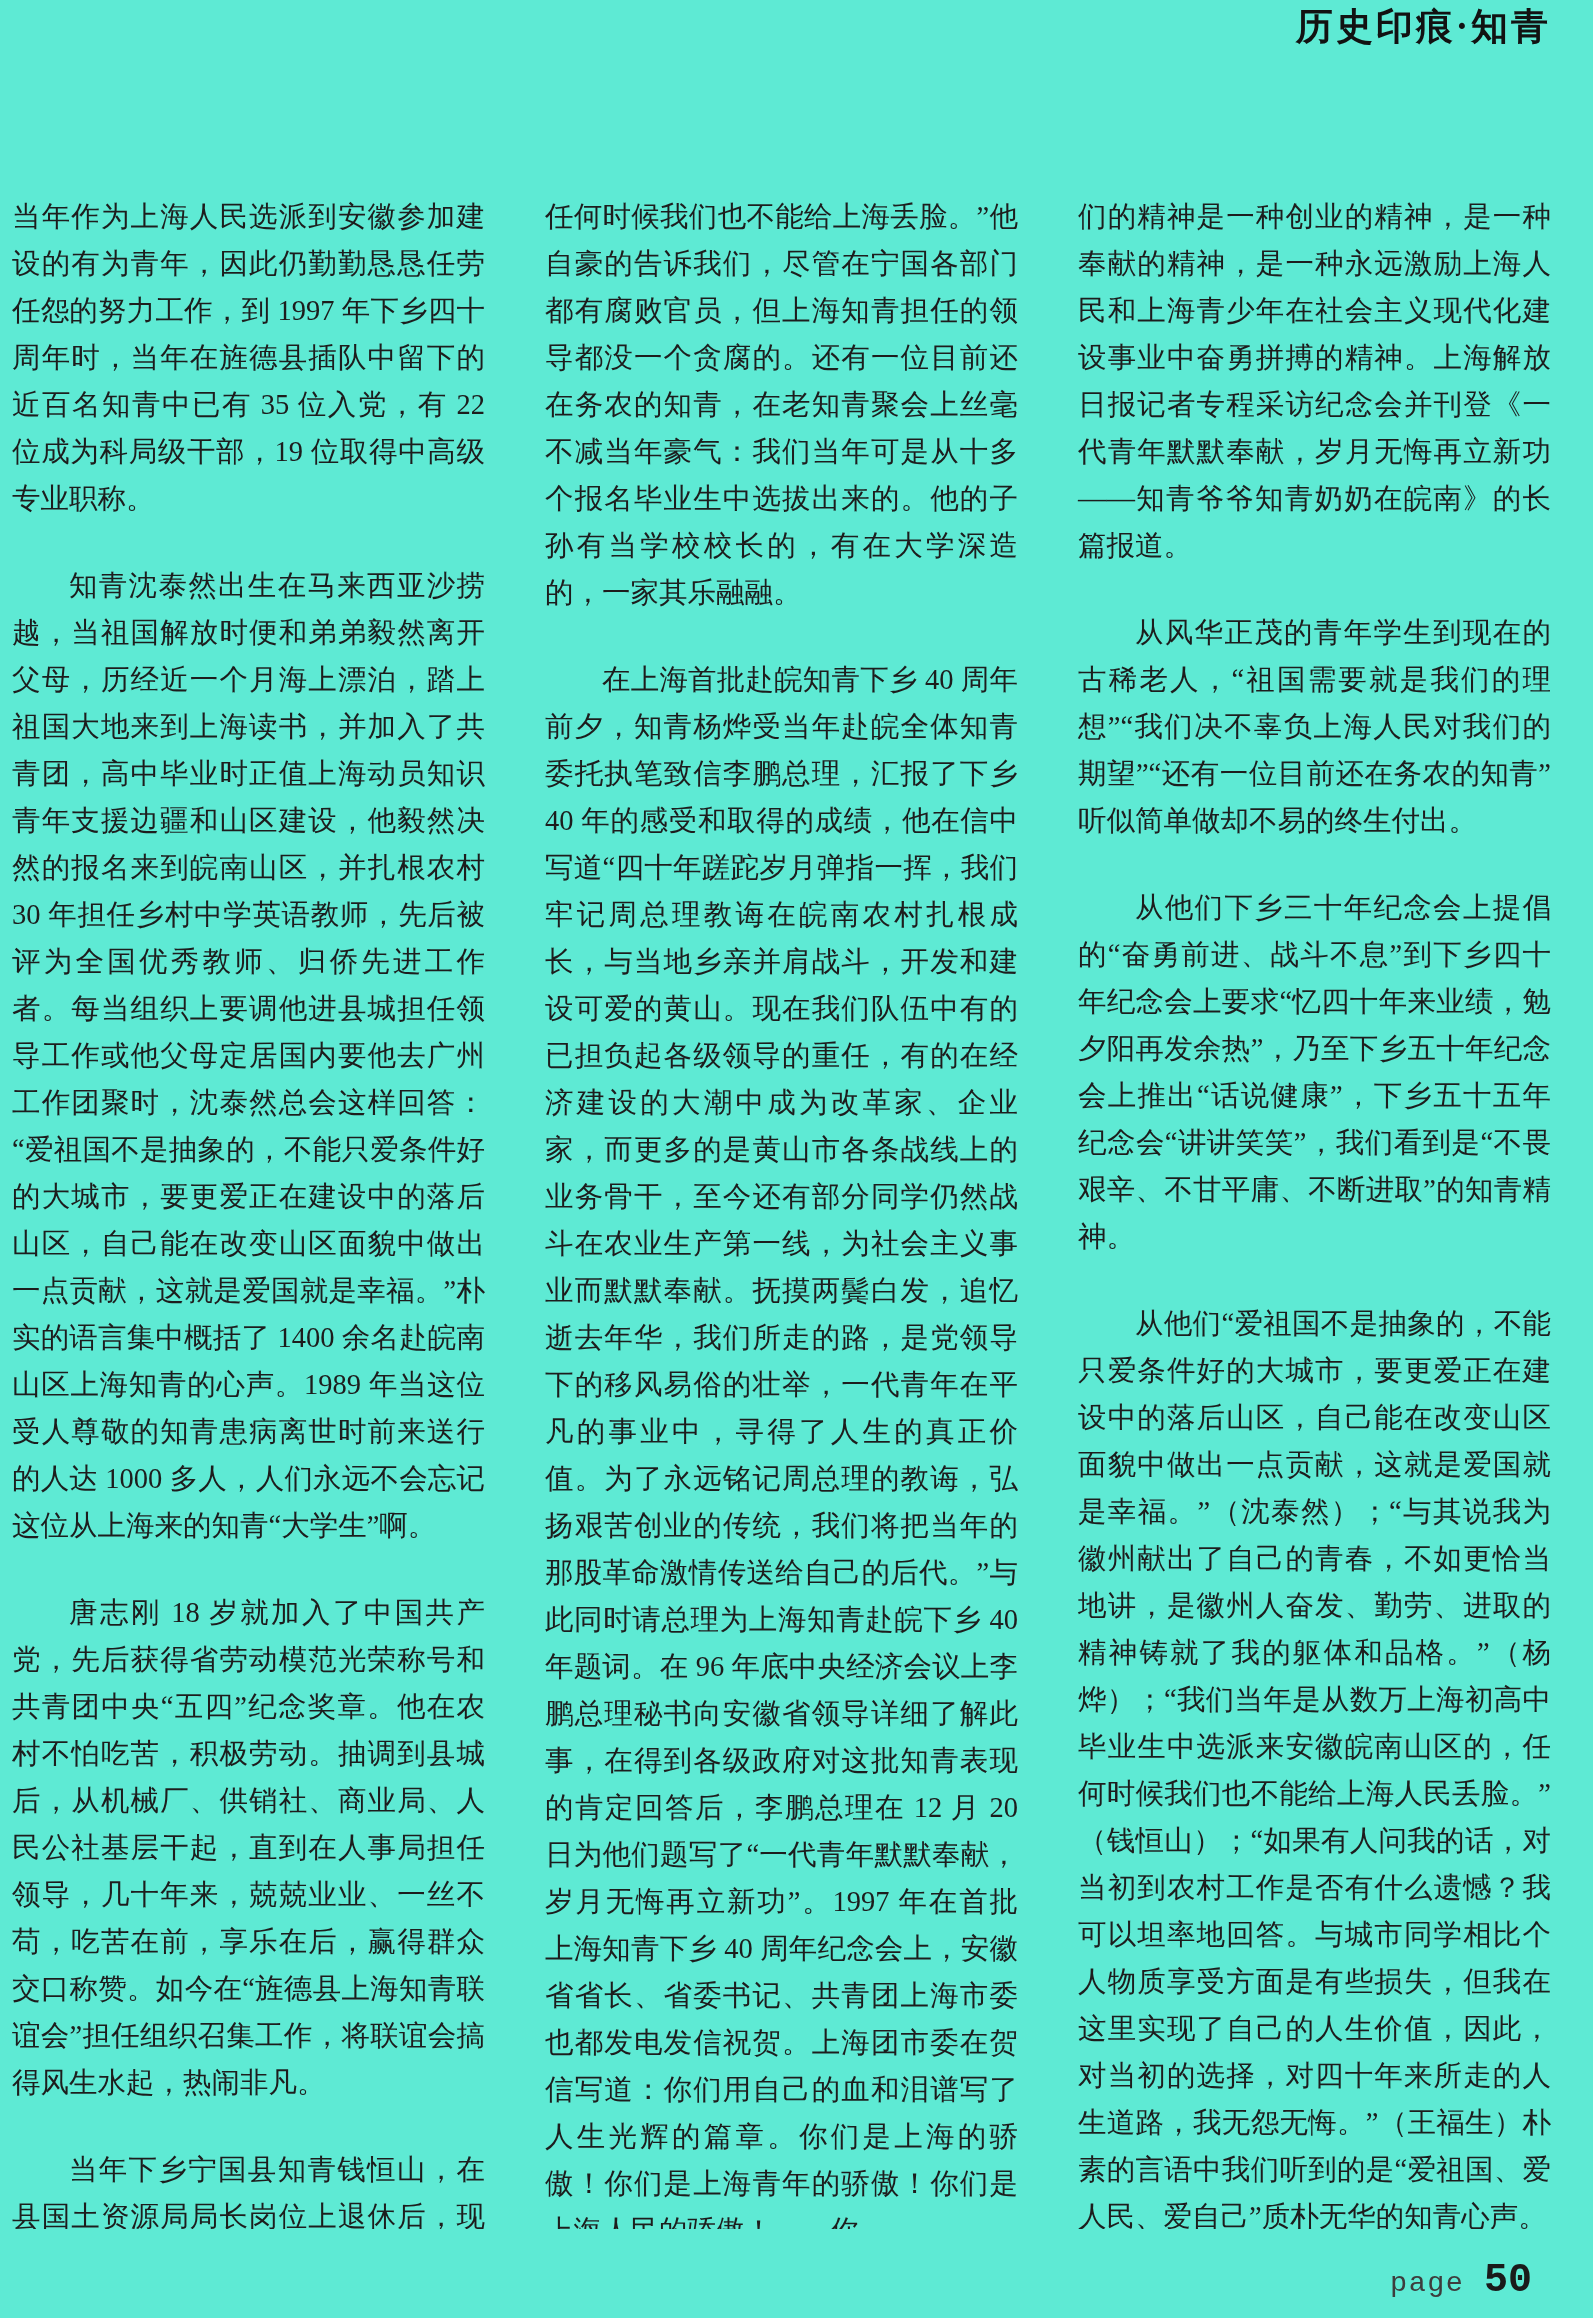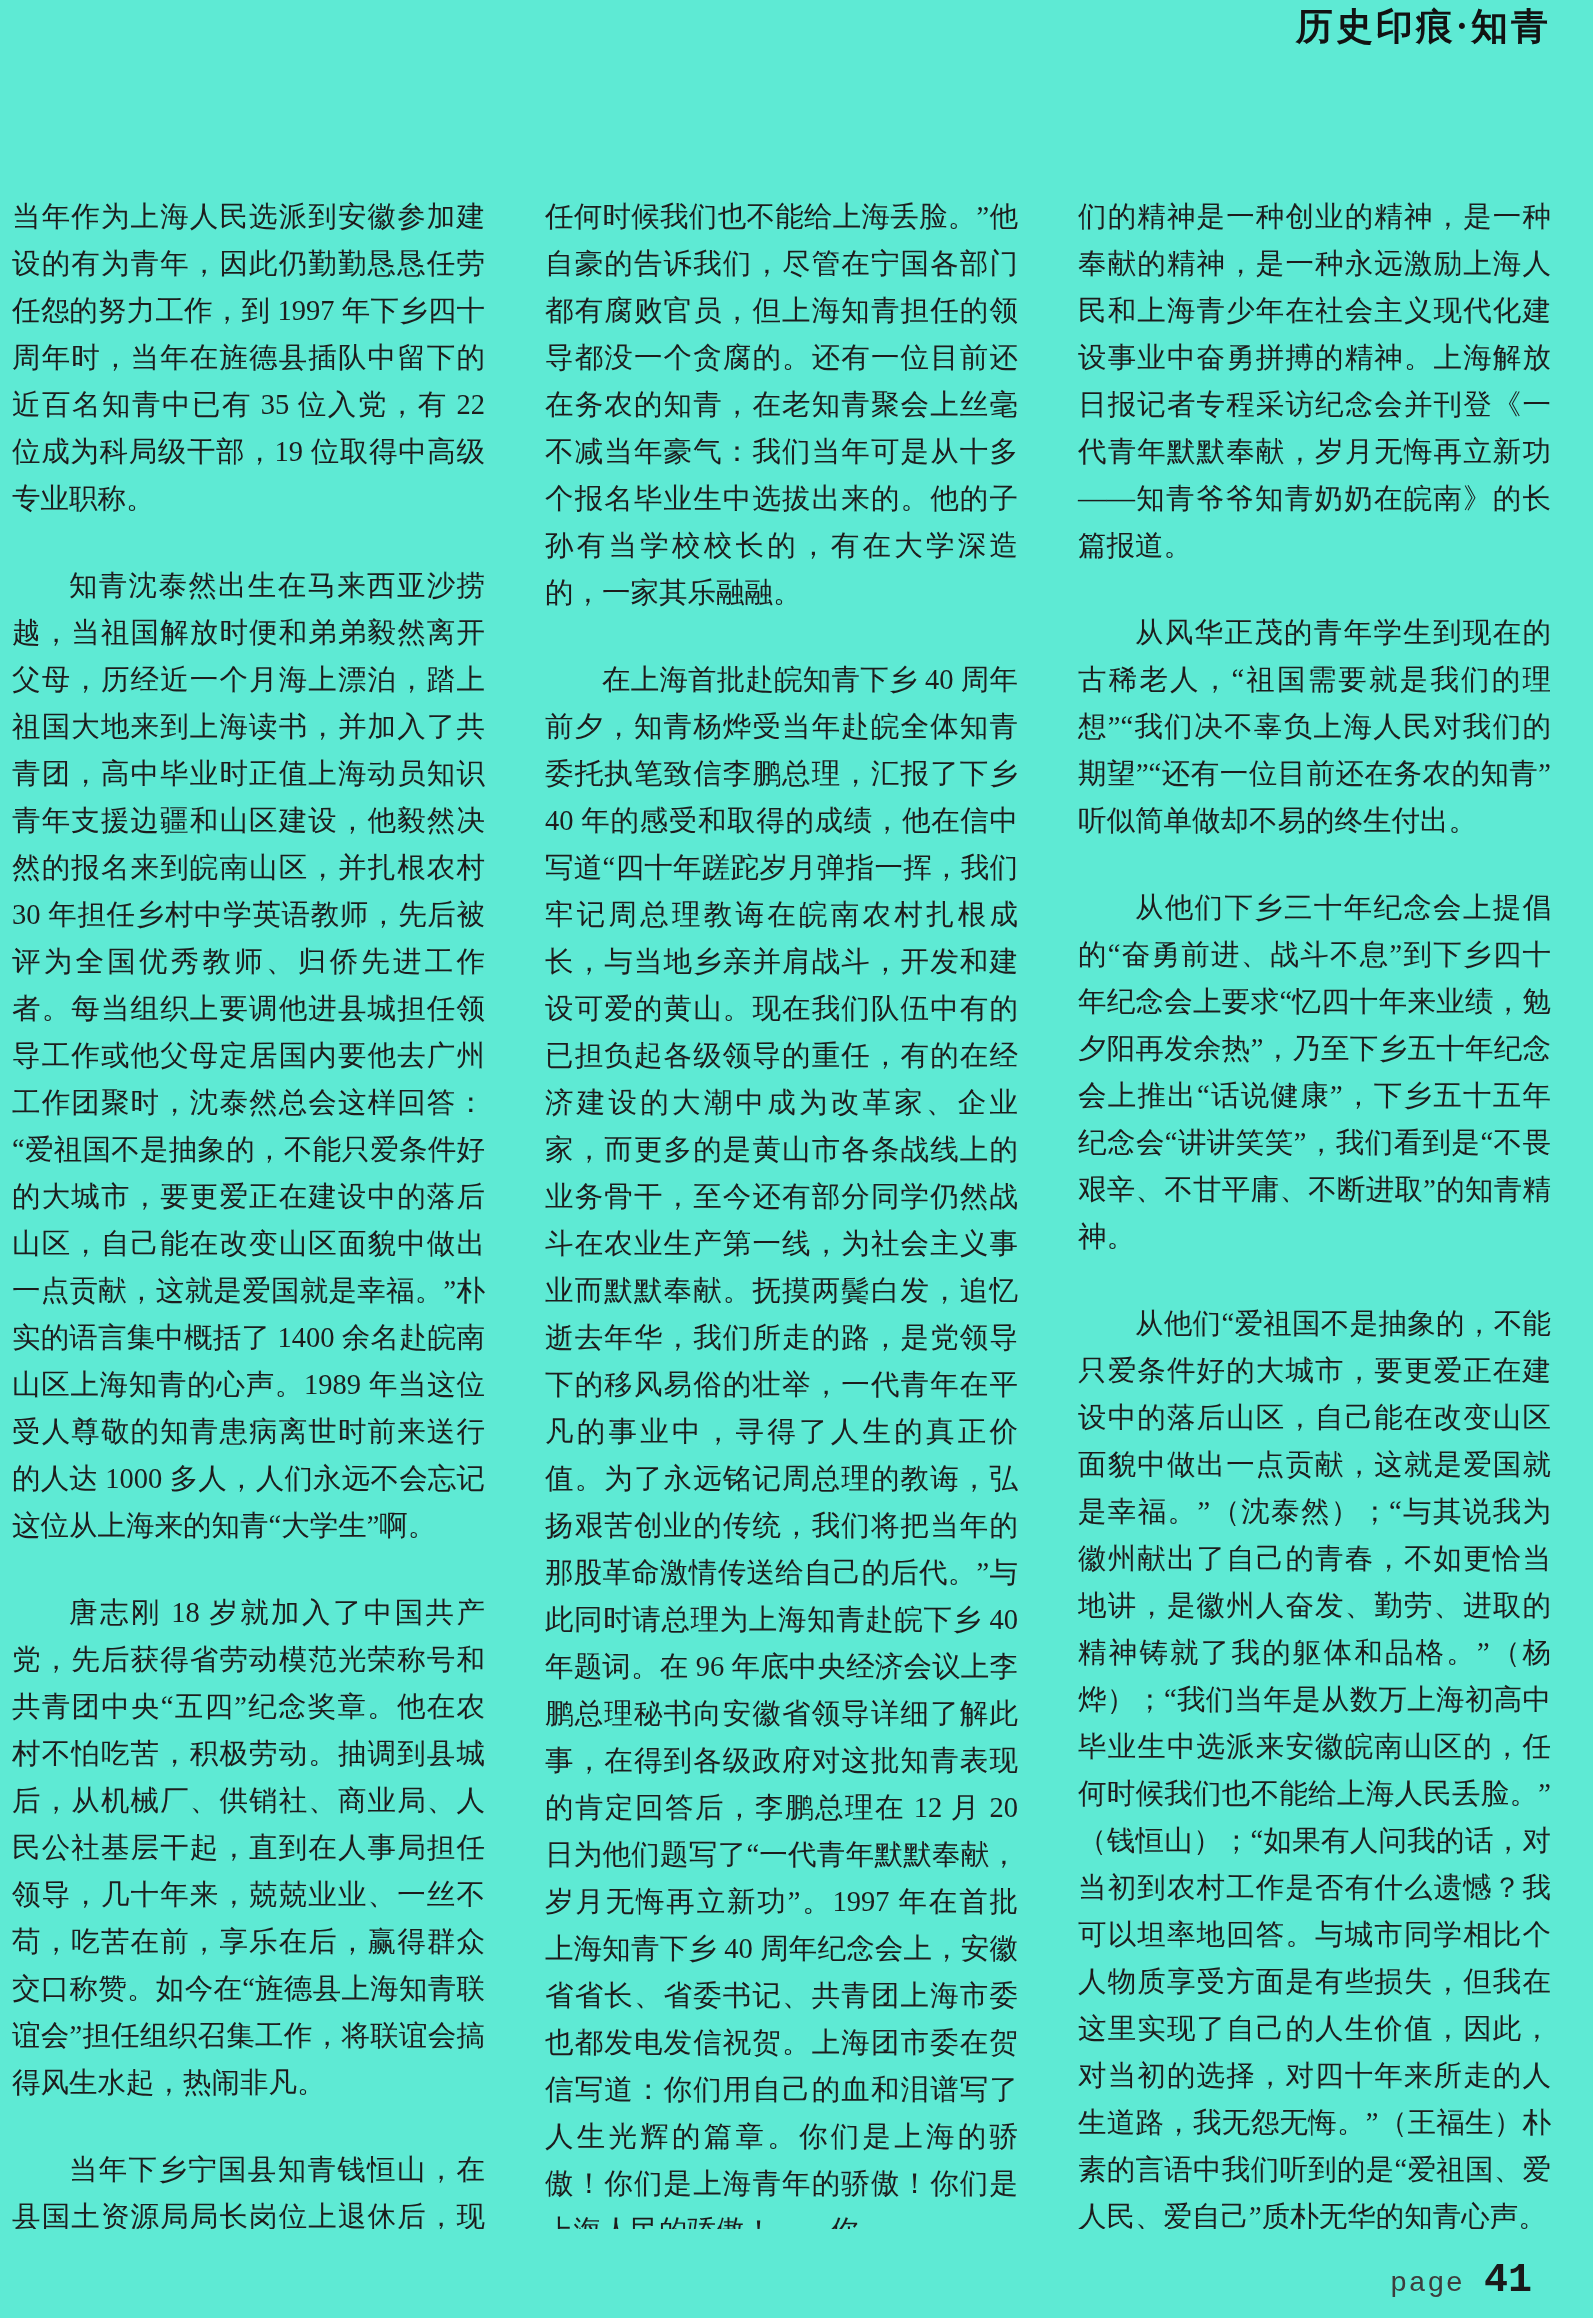--- a/index.html
+++ b/index.html
@@ -100,17 +100,17 @@
         <div class="p">们的精神是一种创业的精神，是一种奉献的精神，是一种永远激励上海人民和上海青少年在社会主义现代化建设事业中奋勇拼搏的精神。上海解放日报记者专程采访纪念会并刊登《一代青年默默奉献，岁月无悔再立新功——知青爷爷知青奶奶在皖南》的长篇报道。</div>
         <div class="p indent">从风华正茂的青年学生到现在的古稀老人，“祖国需要就是我们的理想”“我们决不辜负上海人民对我们的期望”“还有一位目前还在务农的知青”听似简单做却不易的终生付出。</div>
         <div class="p indent">从他们下乡三十年纪念会上提倡的“奋勇前进、战斗不息”到下乡四十年纪念会上要求“忆四十年来业绩，勉夕阳再发余热”，乃至下乡五十年纪念会上推出“话说健康”，下乡五十五年纪念会“讲讲笑笑”，我们看到是“不畏艰辛、不甘平庸、不断进取”的知青精神。</div>
         <div class="p indent">从他们“爱祖国不是抽象的，不能只爱条件好的大城市，要更爱正在建设中的落后山区，自己能在改变山区面貌中做出一点贡献，这就是爱国就是幸福。”（沈泰然）；“与其说我为徽州献出了自己的青春，不如更恰当地讲，是徽州人奋发、勤劳、进取的精神铸就了我的躯体和品格。”（杨烨）；“我们当年是从数万上海初高中毕业生中选派来安徽皖南山区的，任何时候我们也不能给上海人民丢脸。”（钱恒山）；“如果有人问我的话，对当初到农村工作是否有什么遗憾？我可以坦率地回答。与城市同学相比个人物质享受方面是有些损失，但我在这里实现了自己的人生价值，因此，对当初的选择，对四十年来所走的人生道路，我无怨无悔。”（王福生）朴素的言语中我们听到的是“爱祖国、爱人民、爱自己”质朴无华的知青心声。</div>
         <div class="author">（作者系插队安徽蒙城的上海知青）</div>
       </div>
     </div>
 
   <div class="page-footer">
     <span class="page-label">page</span>
-    <span class="page-number">41</span>
+    <span class="page-number">50</span>
   </div>
 
 </div>
 
 
 </body></html>

